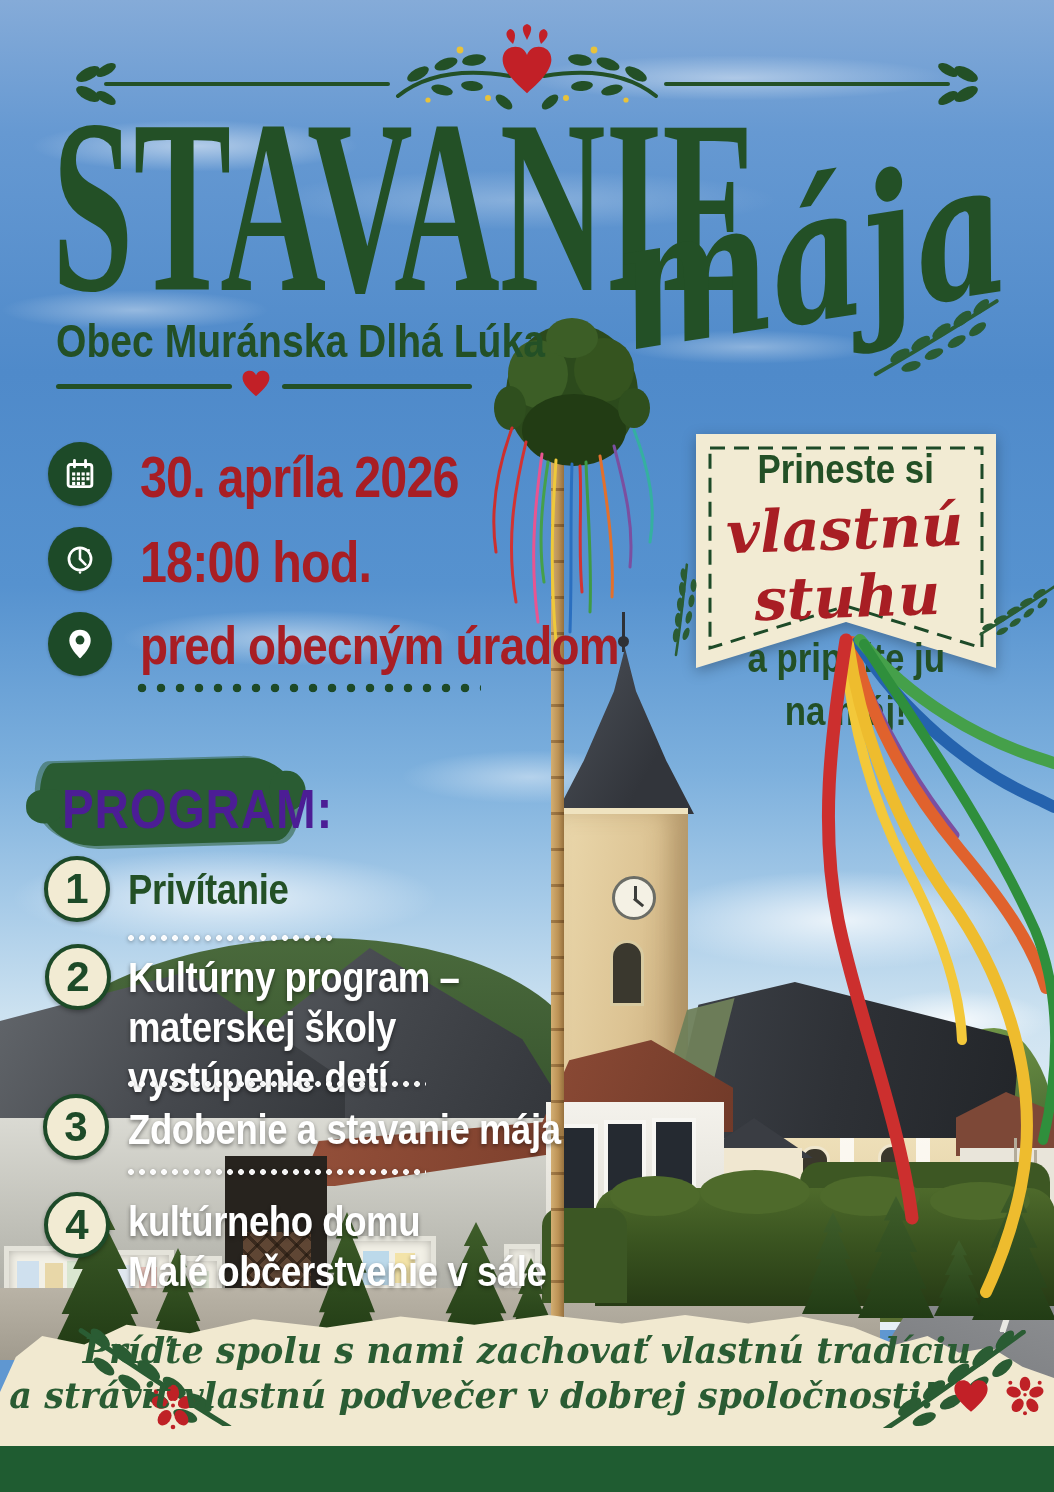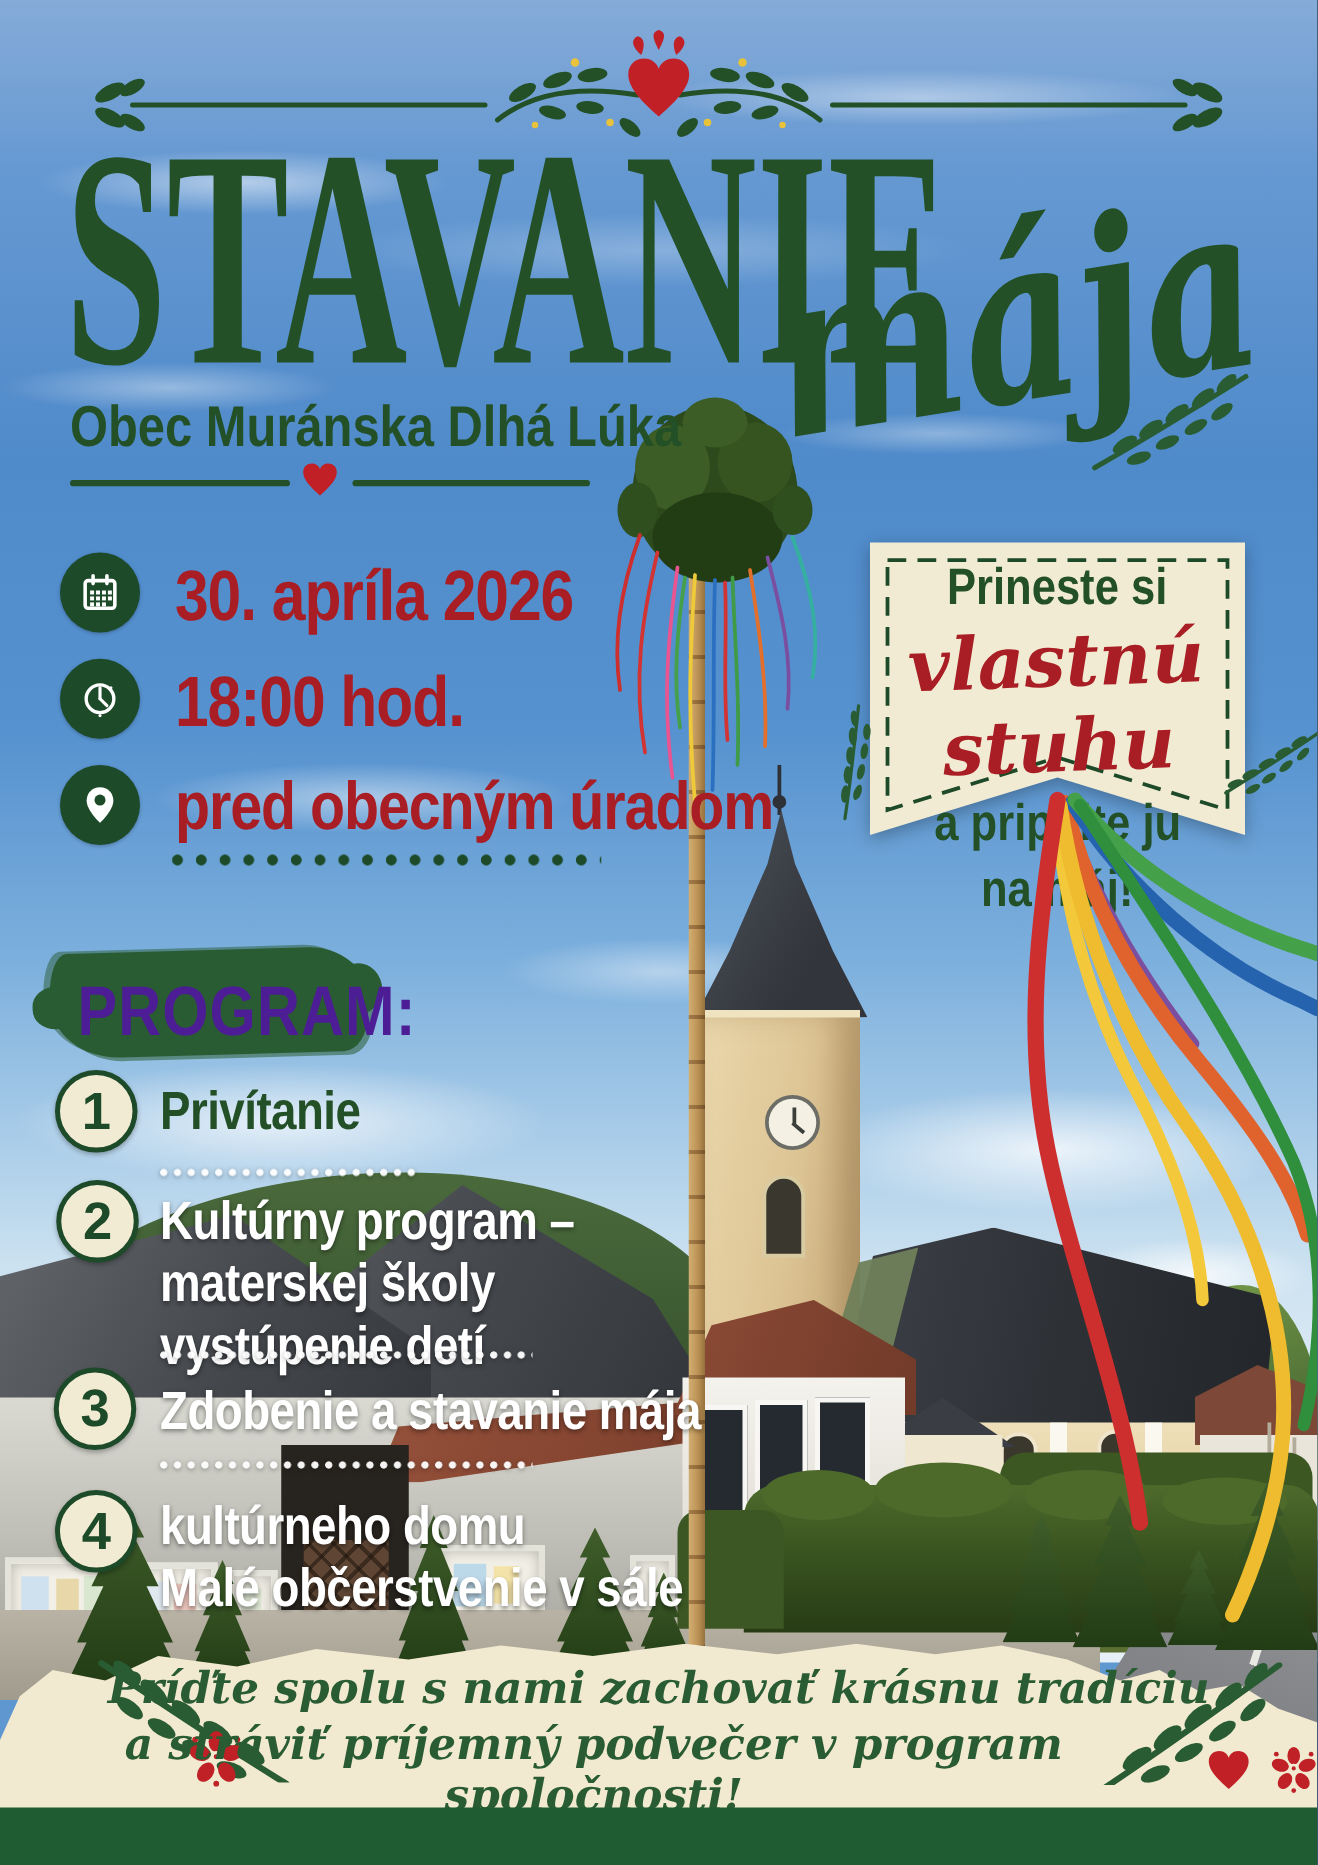--- a/index.html
+++ b/index.html
@@ -467,23 +467,23 @@
   <svg class="abs" style="left:58px;top:1326px;transform:scale(-1,1);" width="190" height="100" viewBox="0 0 140 80">
     <use href="#branch" transform="rotate(-8 70 40)"></use>
   </svg>
   <svg class="abs" style="left:862px;top:1330px;" width="185" height="98" viewBox="0 0 140 80">
     <use href="#branch" transform="rotate(-10 70 40)"></use>
   </svg>
   <svg class="abs" style="left:150px;top:1384px;" width="46" height="46" viewBox="0 0 60 60">
       <use href="#folkflower"></use>
     </svg>
   <div class="abs closing">
-    <div class="l1">Príďte spolu s nami zachovať krásnu tradíciu</div>
+    <div class="l1">Príďte spolu s nami zachovať vlastnú tradíciu</div>
     <div class="l2">
-      <span>a stráviť príjemný podvečer v program spoločnosti!</span>
+      <span>a stráviť vlastnú podvečer v dobrej spoločnosti!</span>
       <svg width="40" height="38" viewBox="0 0 100 96">
           <use href="#heart"></use>
         </svg>
       <svg width="40" height="40" viewBox="0 0 60 60">
           <use href="#folkflower"></use>
         </svg>
     </div>
   </div>
 
   <div class="abs footer-bar"></div>

